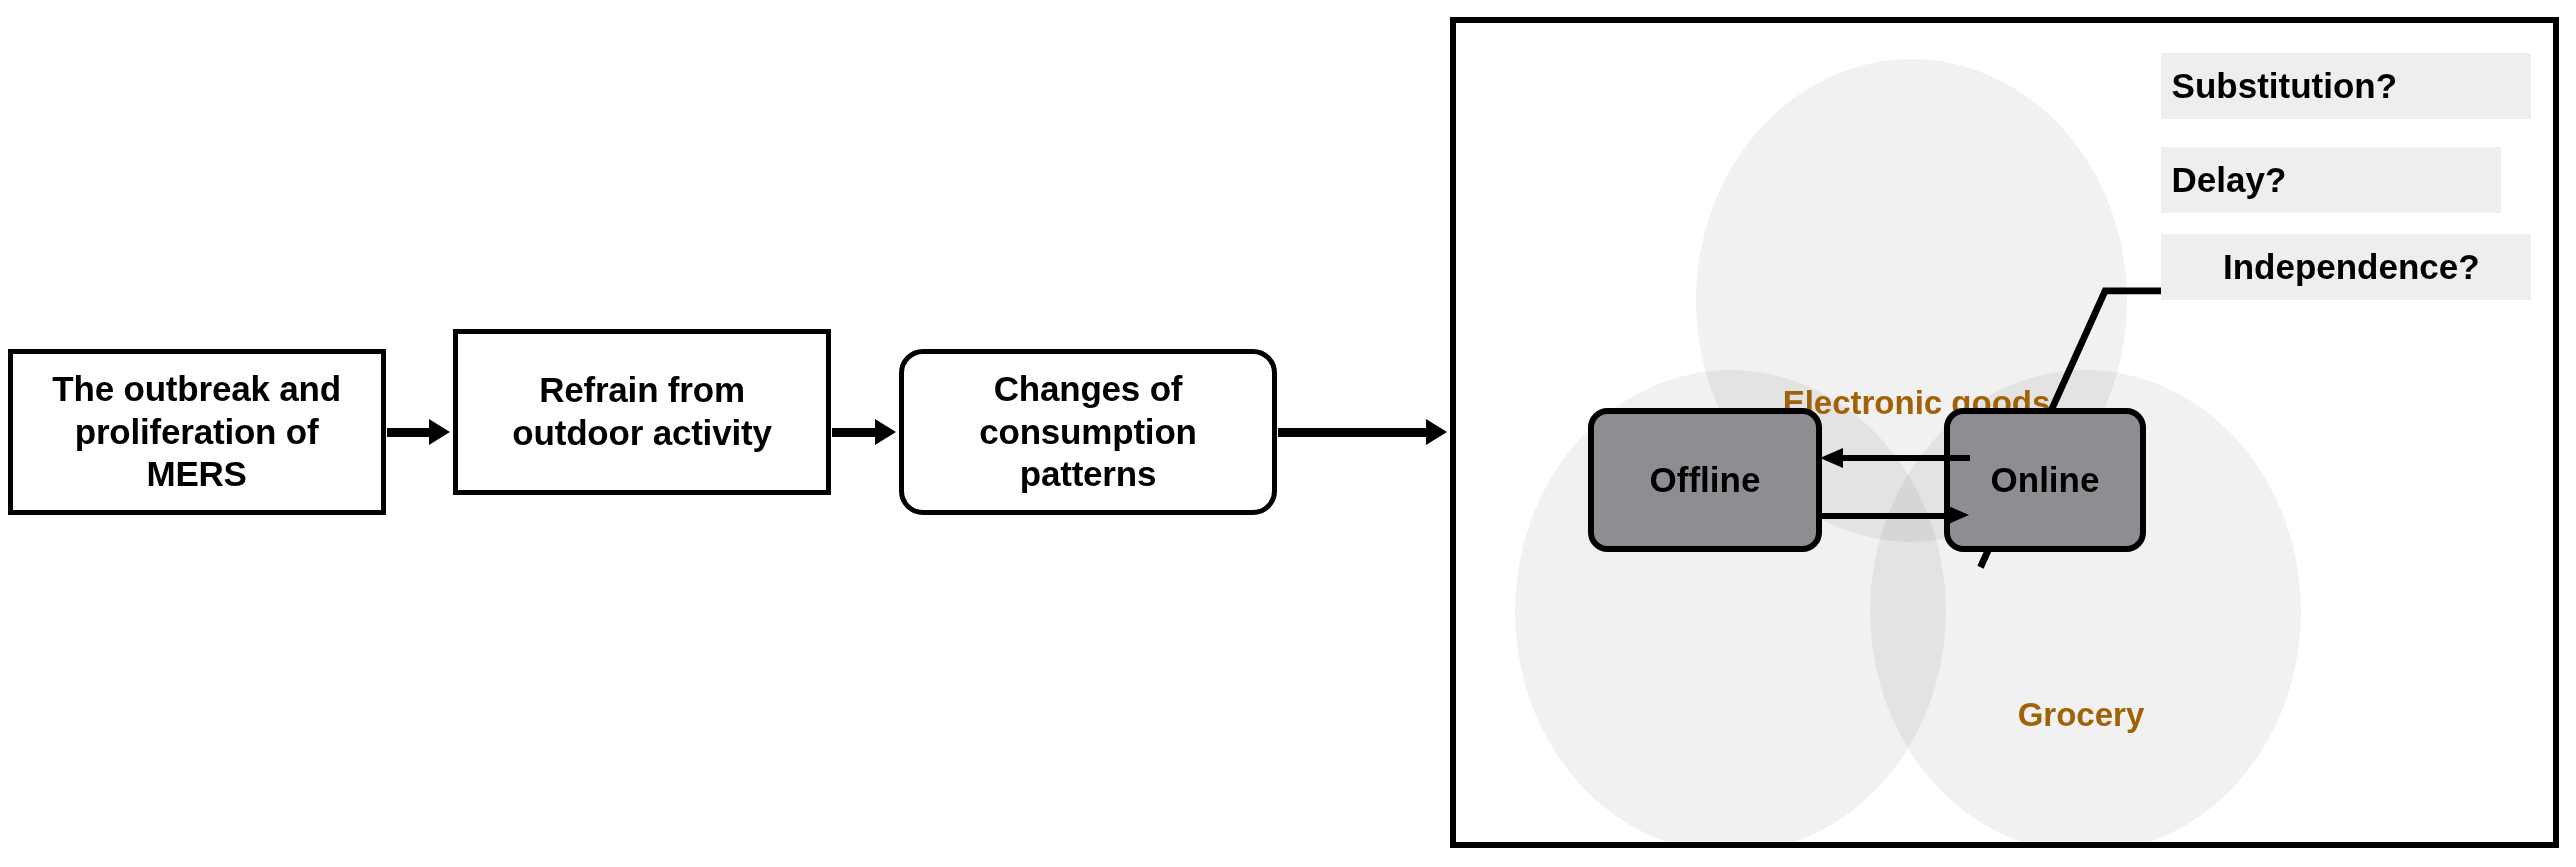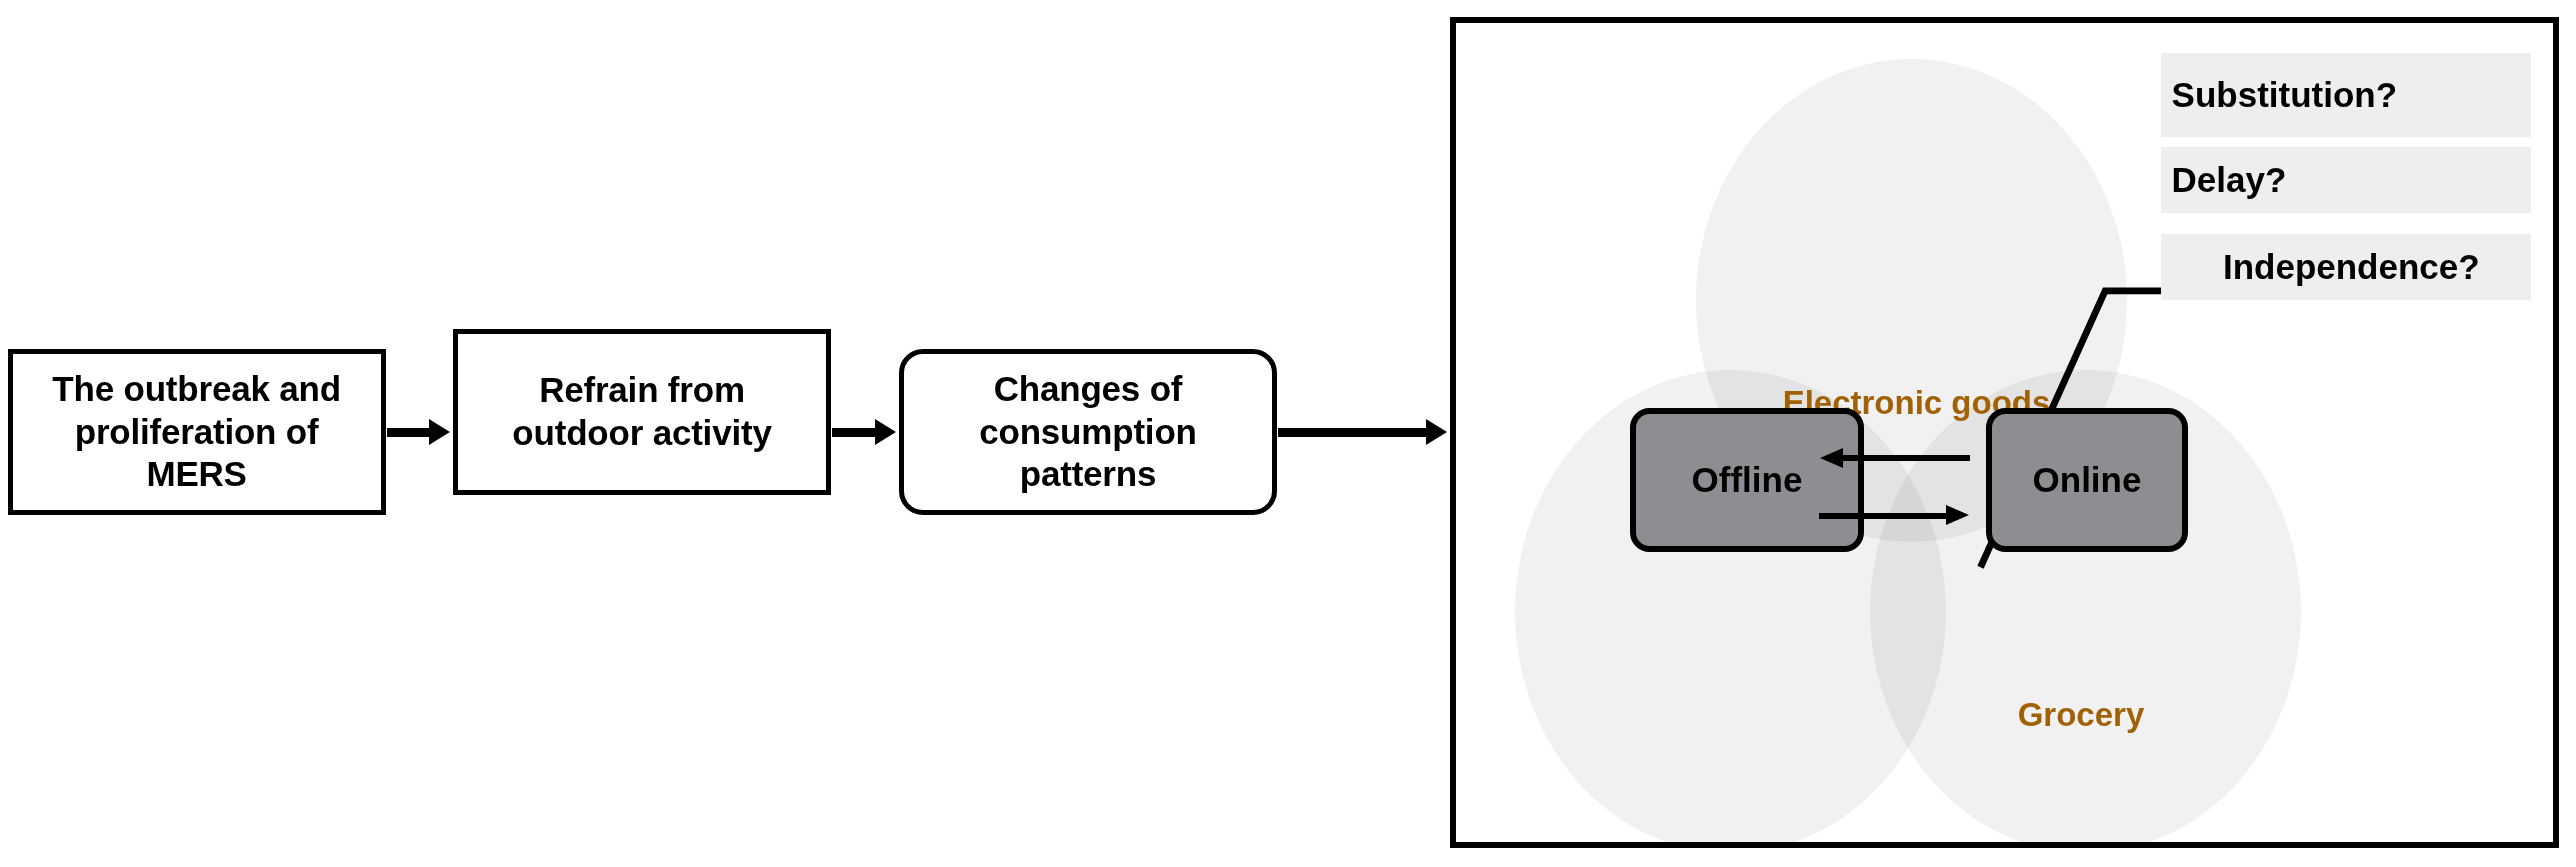--- a/index.html
+++ b/index.html
@@ -93,21 +93,20 @@
     box-sizing: border-box;
     background: #8e8e92;
     border: 6.8px solid #000000;
     border-radius: 19.6px;
     display: flex;
     align-items: center;
     justify-content: center;
     color: #000000;
     font-weight: bold;
     font-size: 35px;
-    margin-left: 42px;
   }
 
   
   .qtag {
     position: absolute;
     box-sizing: border-box;
     background: #eeeeee;
     display: flex;
     align-items: center;
     padding-left: 10.6px;
@@ -193,24 +192,24 @@
     <div class="node" style="left:488px; top:385px; width:202px; height:144px;">
       <span>Online</span>
     </div>
 
     <div class="arrow-h" style="left:384px; top:432px; width:130px; height:6.8px;"></div>
     <div class="arrow-head-l" style="left:364px; top:425px; border-top-width:10.6px; border-bottom-width:10.6px; border-right-width:23px;"></div>
 
     <div class="arrow-h" style="left:363px; top:490px; width:130px; height:6.8px;"></div>
     <div class="arrow-head-r" style="left:490px; top:482px; border-top-width:10.6px; border-bottom-width:10.6px; border-left-width:23px;"></div>
 
-    <div class="qtag" style="left:705px; top:30px; width:370px; height:84px;">
+    <div class="qtag" style="left:705px; top:30px; width:370px; height:66px;">
       <span>Substitution?</span>
     </div>
-    <div class="qtag" style="left:705px; top:124px; width:370px; height:66px;">
+    <div class="qtag" style="left:705px; top:124px; width:340px; height:66px;">
       <span>Delay?</span>
     </div>
     <div class="qtag" style="left:705px; top:211px; width:370px; height:66px;justify-content:center;">
       <span>Independence?</span>
     </div>
 
   </div>
 </div>
 
 

